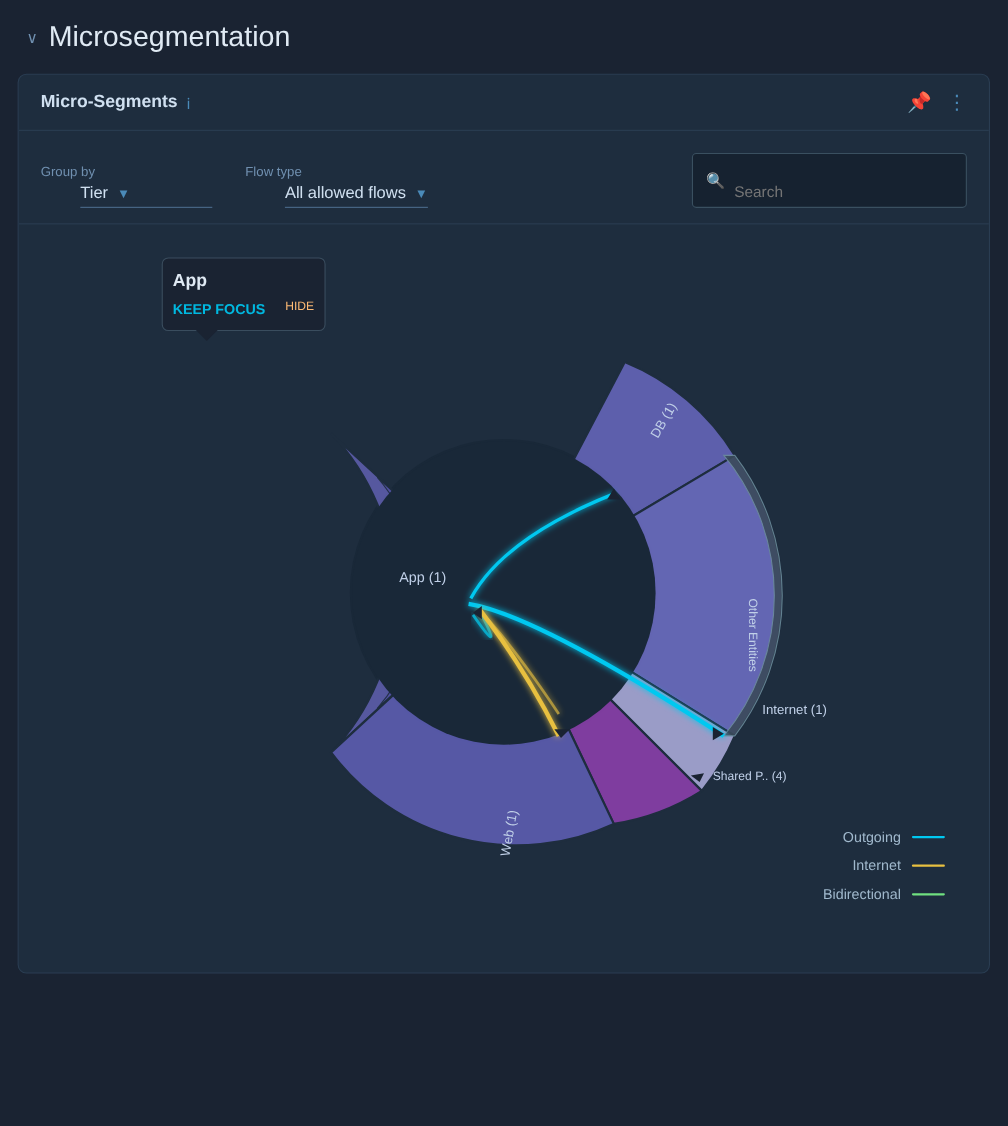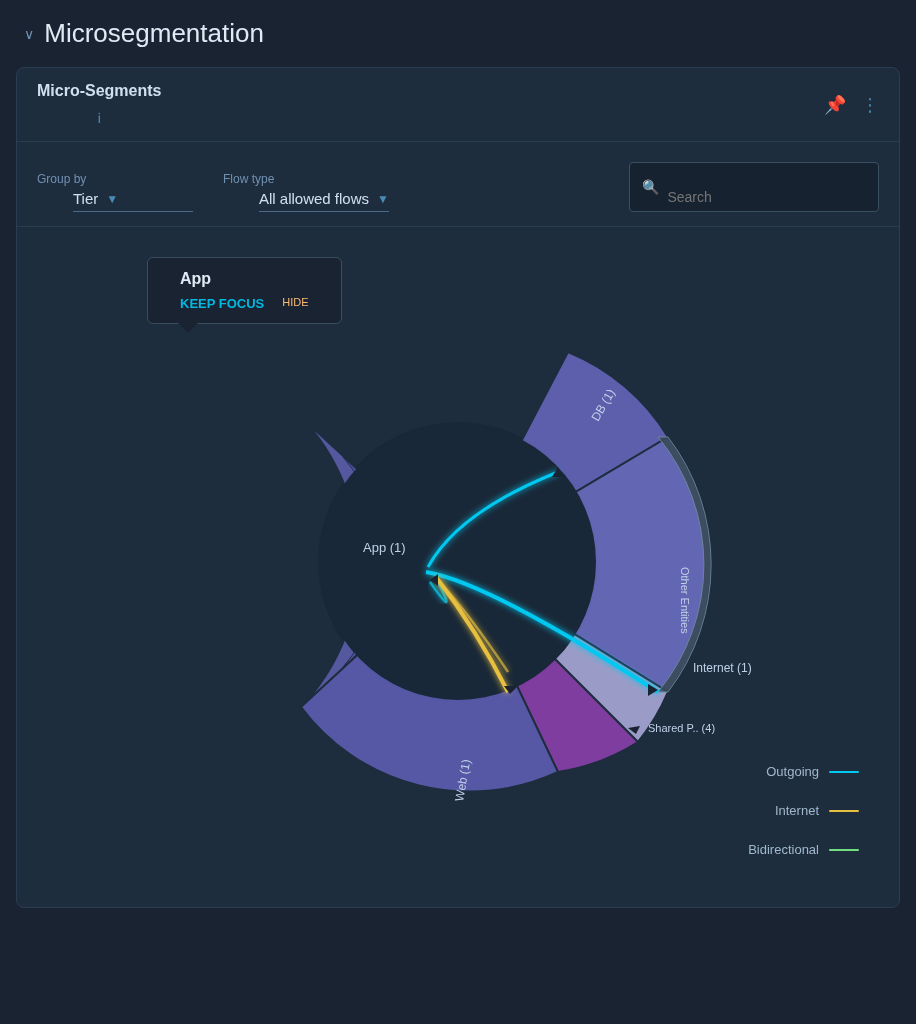--- a/index.html
+++ b/index.html
@@ -37,21 +37,20 @@
       display: flex;
       align-items: center;
       justify-content: space-between;
       padding: 14px 20px;
       border-bottom: 1px solid #2a3d52;
     }
     .panel-title-area {
       display: flex;
       align-items: center;
       gap: 8px;
-      flex-direction: column;
     }
     .panel-title {
       font-size: 16px;
       font-weight: 600;
       color: #d0e0f0;
     }
     .info-icon {
       color: #4a8ab8;
       font-size: 14px;
       cursor: pointer;
@@ -134,21 +133,21 @@
       min-height: 680px;
     }
 
     .tooltip {
       position: absolute;
       top: 30px;
       left: 130px;
       background: #1a2332;
       border: 1px solid #3a4d5e;
       border-radius: 6px;
-      padding: 12px 32px;
+      padding: 12px 9px;
       z-index: 10;
     }
     .tooltip::after {
       content: '';
       position: absolute;
       bottom: -10px;
       left: 30px;
       border-left: 10px solid transparent;
       border-right: 10px solid transparent;
       border-top: 10px solid #1a2332;
@@ -171,25 +170,25 @@
     }
     .tooltip-action-hide {
       font-size: 11px;
       font-weight: 400;
       color: #fdba74;
       cursor: pointer;
     }
 
     .legend {
       position: absolute;
-      bottom: 50px;
+      bottom: 64px;
       right: 40px;
       display: flex;
       flex-direction: column;
-      gap: 24px;
+      gap: 11px;
     }
     .legend-item {
       display: flex;
       align-items: center;
       gap: 10px;
       justify-content: flex-end;
     }
     .legend-label {
       font-size: 13px;
       color: #a0b8cc;

